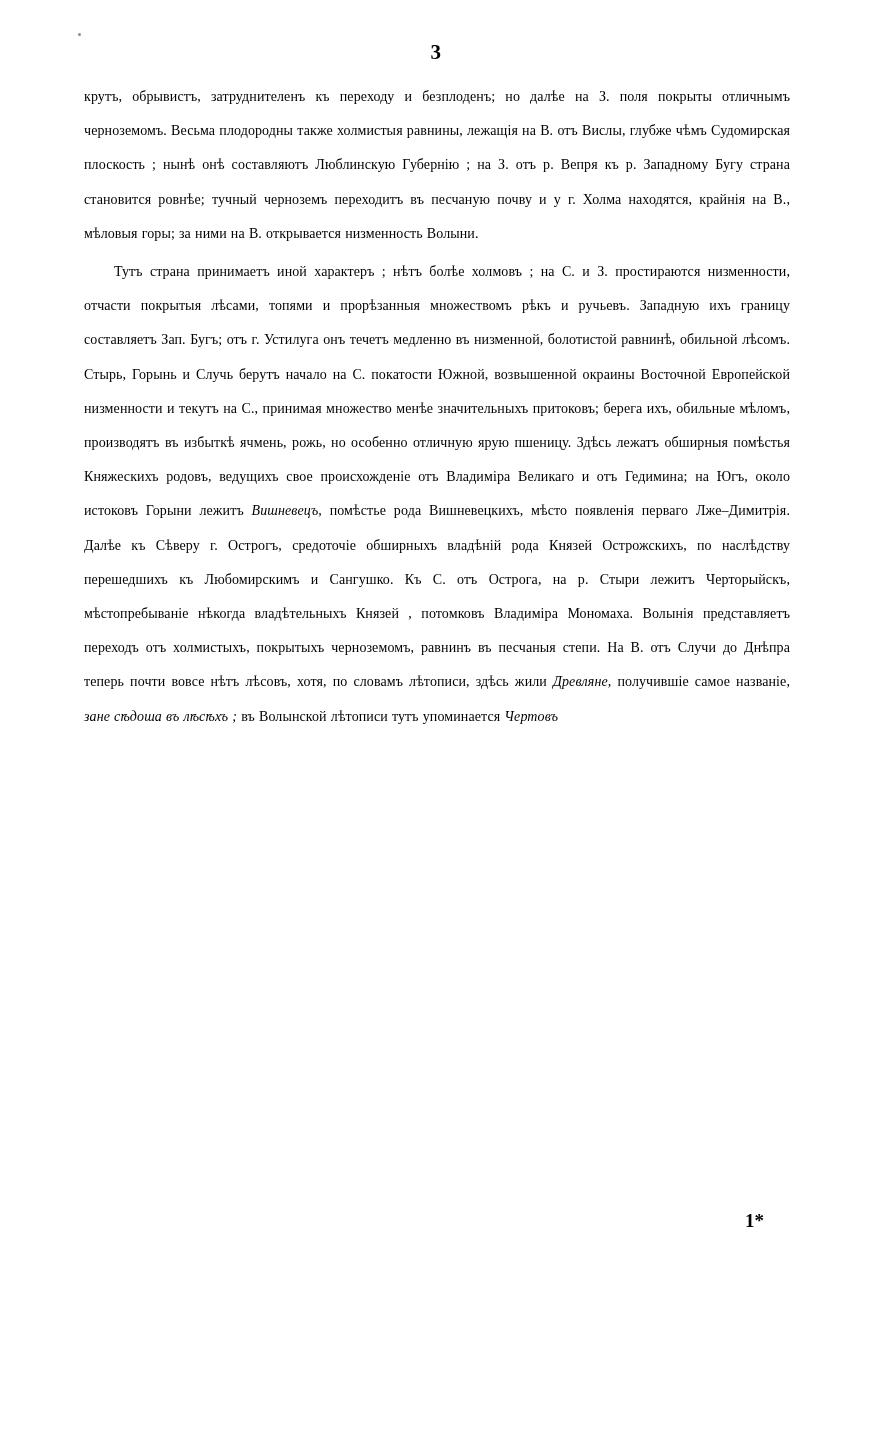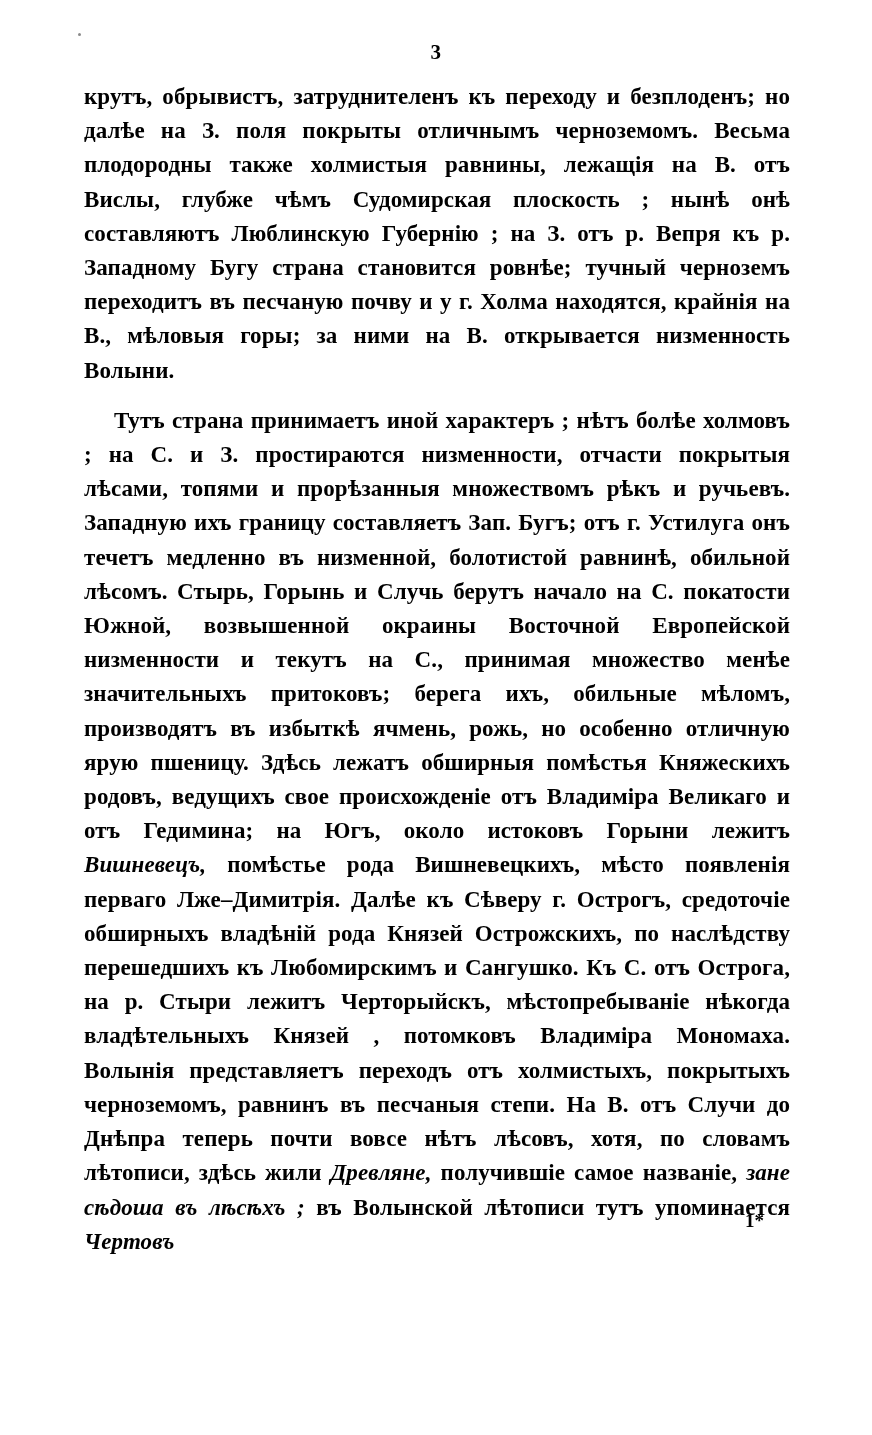--- a/index.html
+++ b/index.html
@@ -43,30 +43,30 @@
     letter-spacing: 0.5px;
   }
   .text-block {
     position: absolute;
     left: 84px;
     top: 80px;
     width: 706px;
   }
   p.para {
     margin: 0;
-    font-size: 23px;
-    font-weight: bold;
+    font-size: 14px;
+    font-weight: normal;
     line-height: 34.2px;
     text-align: justify;
     text-justify: inter-word;
     letter-spacing: 0.1px;
     word-spacing: 0.5px;
   }
   p.para + p.para {
-    margin-top: 16px;
+    margin-top: 4px;
   }
   p.indent {
     text-indent: 30px;
   }
   .ital {
     font-style: italic;
   }
   .signature {
     position: absolute;
     top: 1210px;

